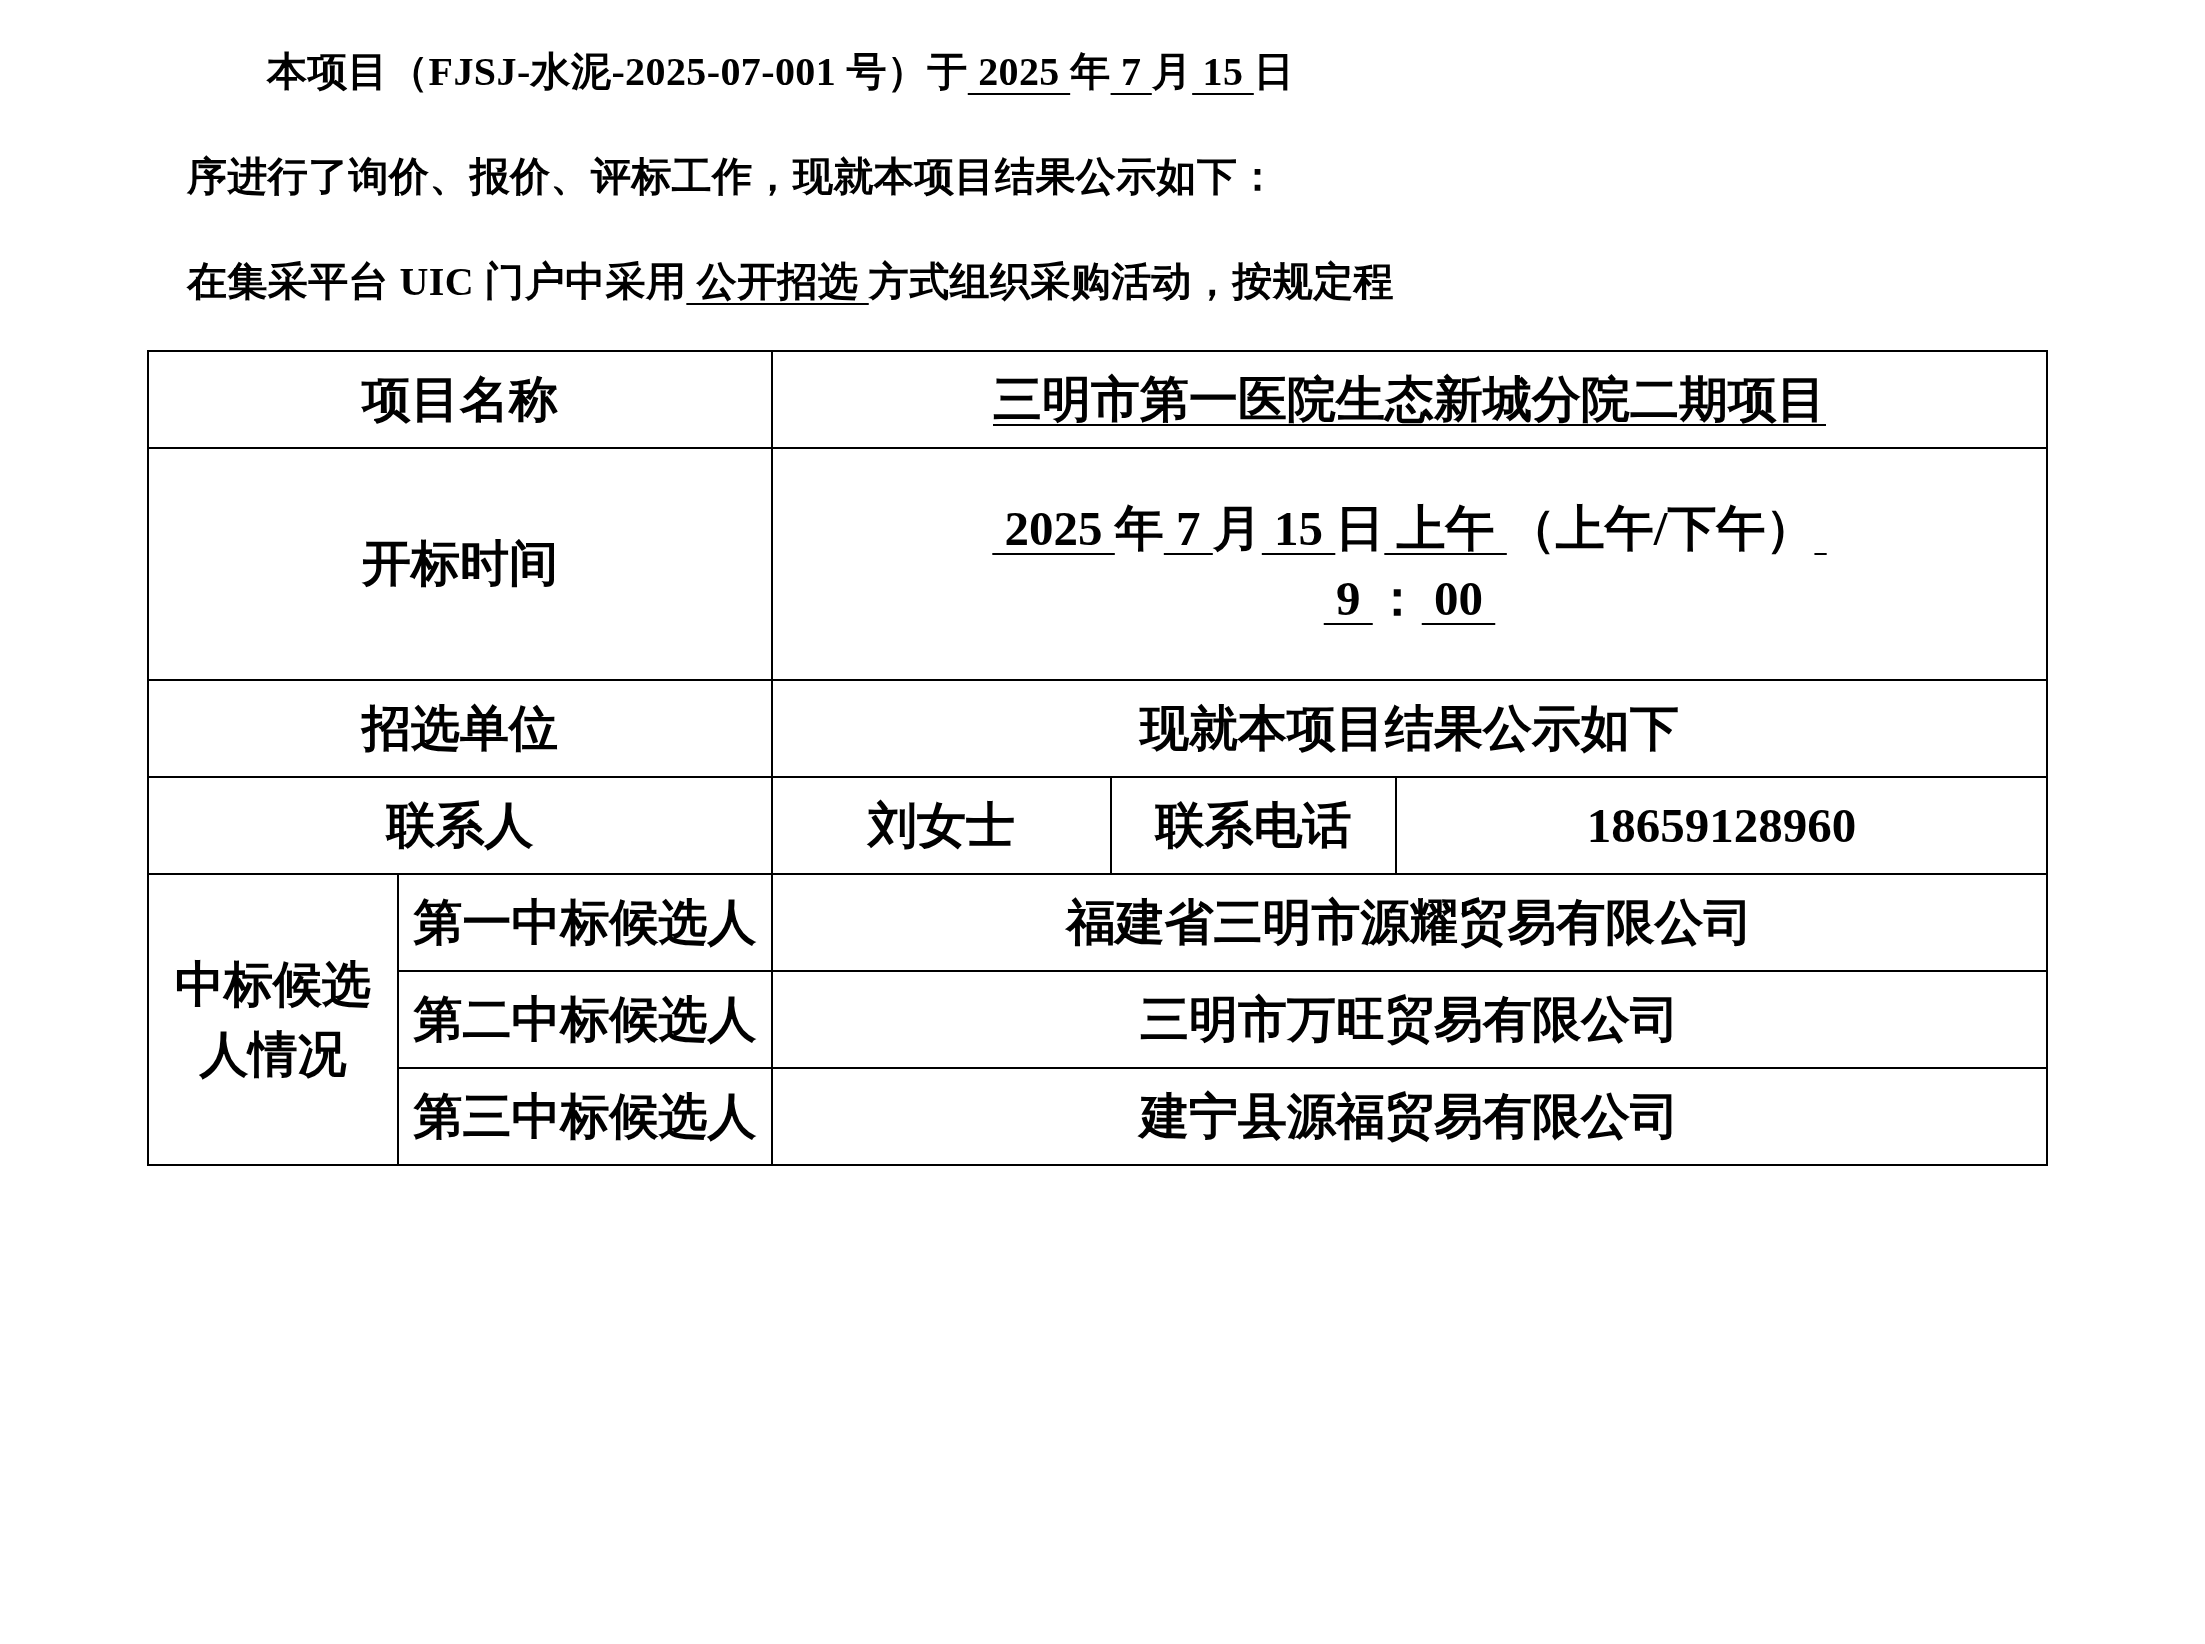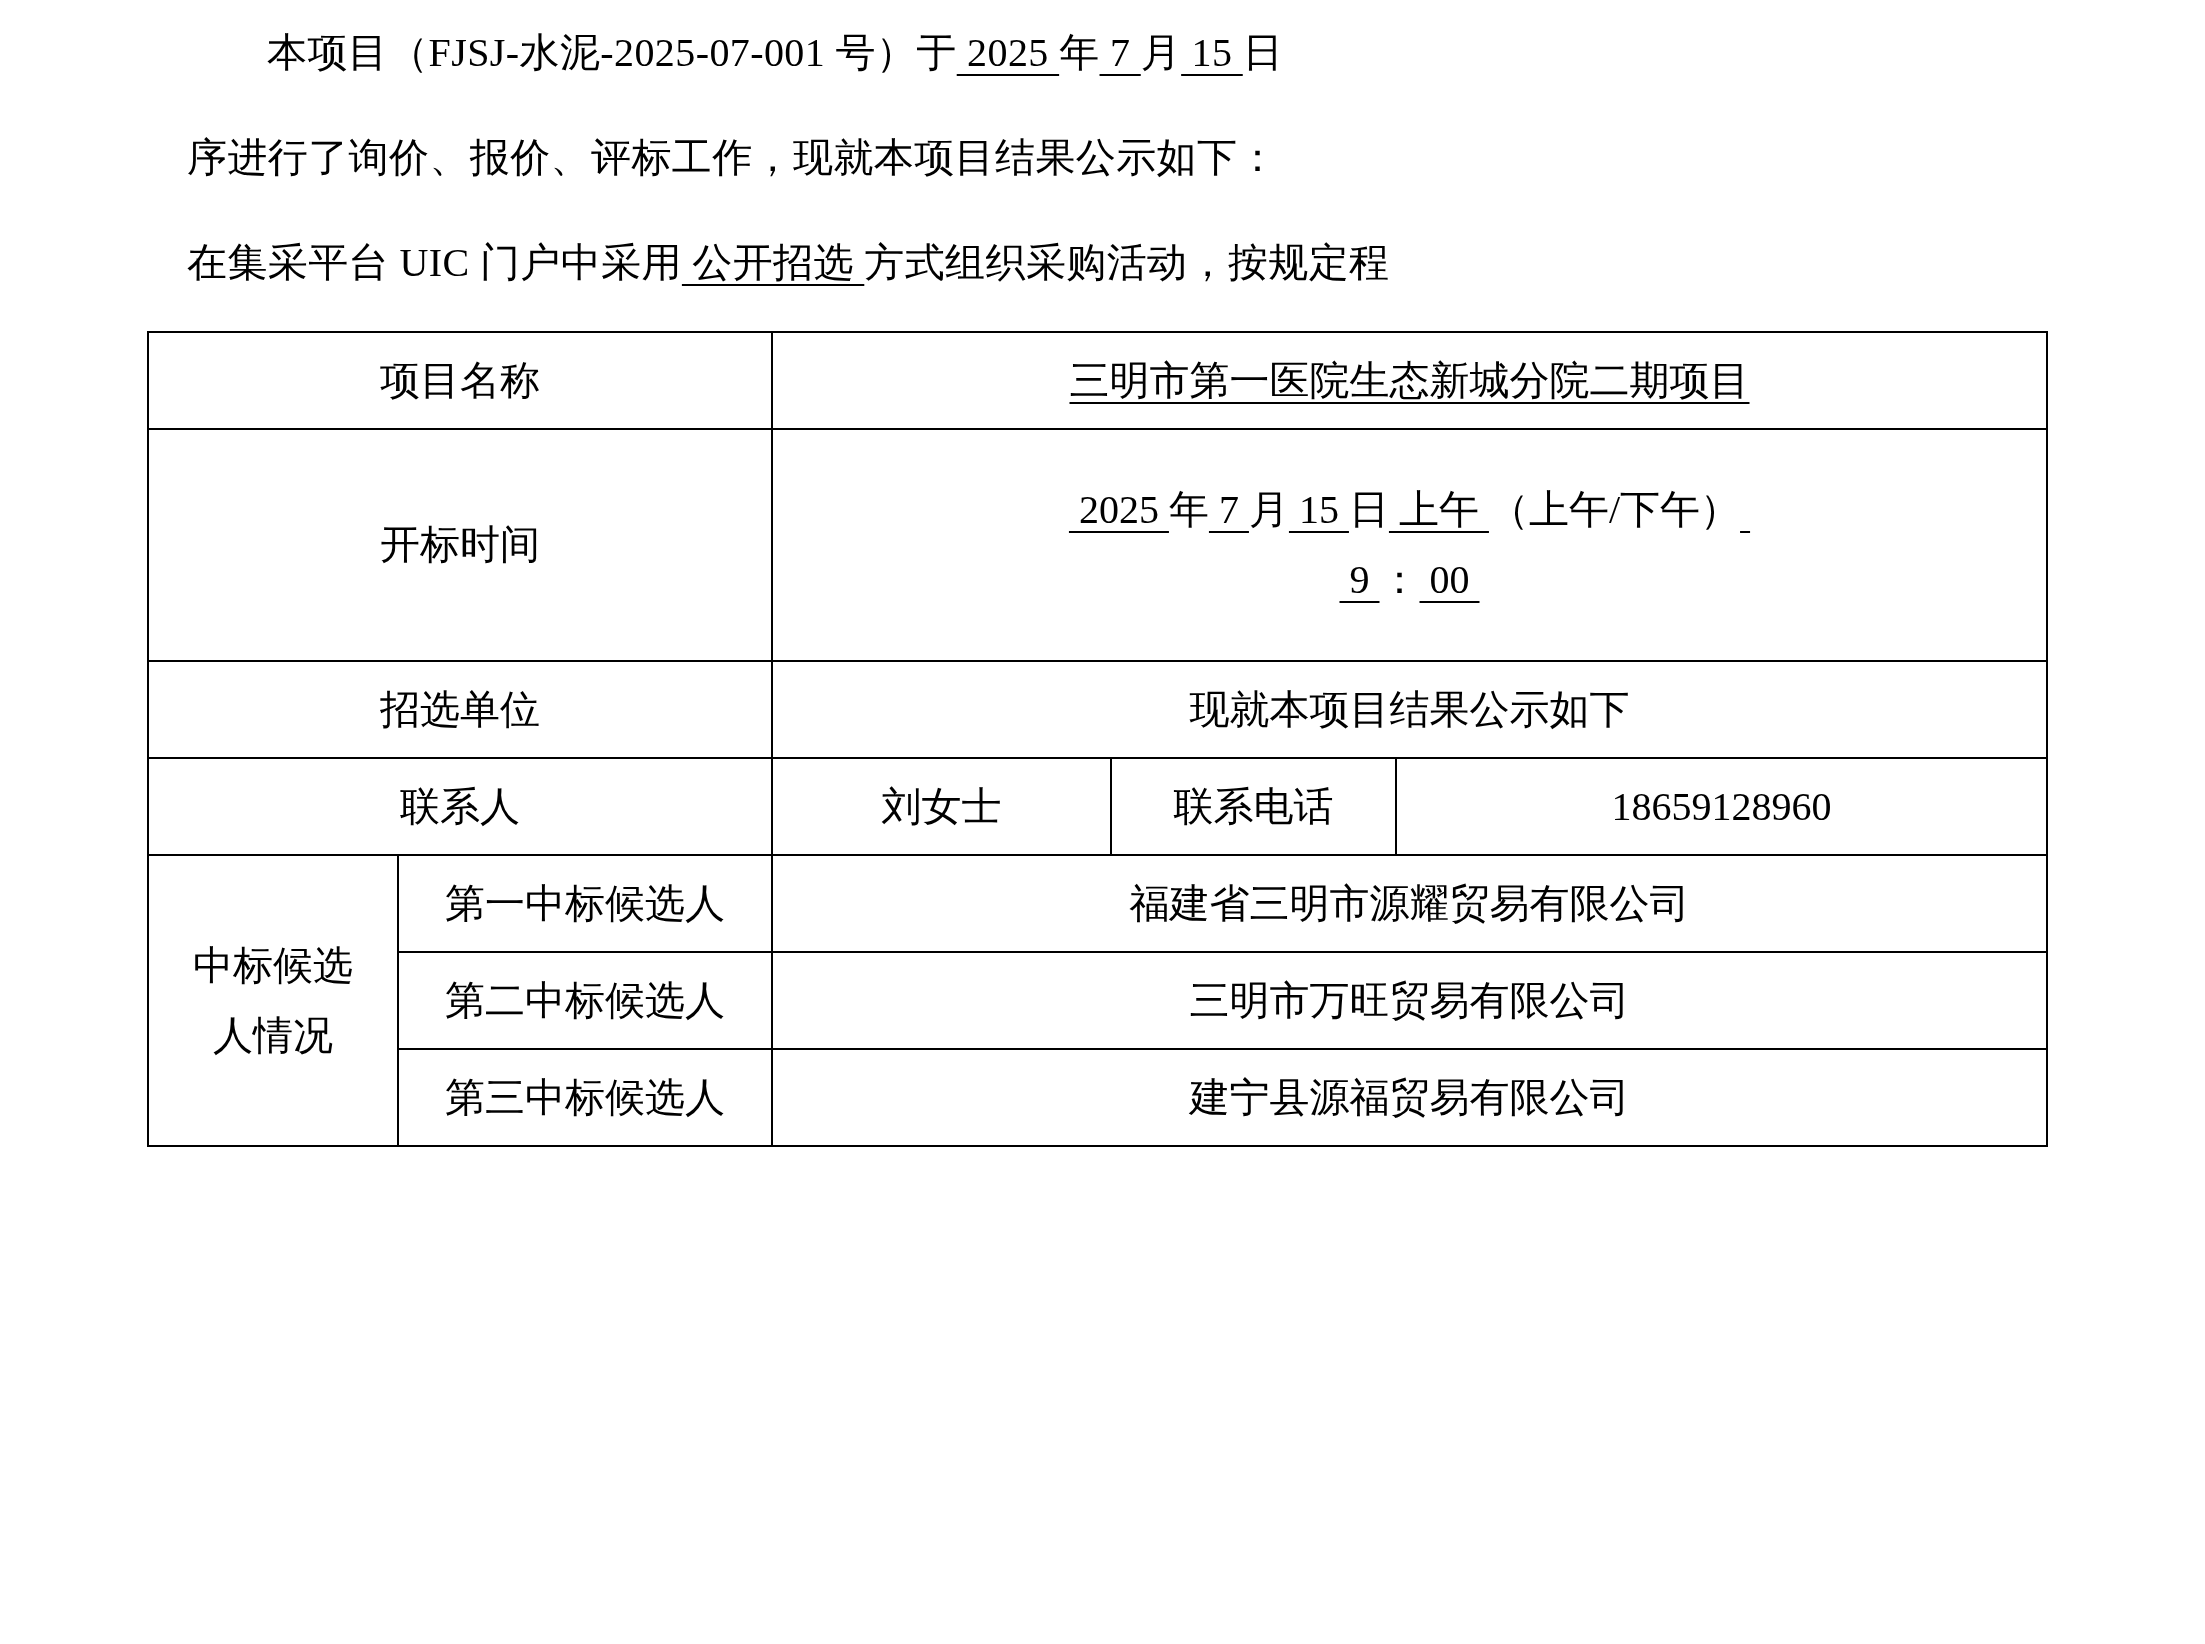--- a/index.html
+++ b/index.html
@@ -11,22 +11,23 @@
     width: 2205px;
     height: 1644px;
     font-family: "Liberation Serif", "DejaVu Serif", serif;
     color: #000000;
     overflow: hidden;
   }
   .page {
     width: 2205px;
     height: 1644px;
     box-sizing: border-box;
-    padding: 0 98px 0 98px;
+    padding: 19px 98px 0 98px;
     position: relative;
+    font-weight: bold;
   }
   .para {
     font-size: 40px;
     line-height: 105px;
     letter-spacing: 0.4px;
     text-align: left;
   }
   .para.first { text-indent: 169px; }
   .para.ind { text-indent: 89px; }
   .para.ind0 { text-indent: 0px; }
@@ -41,21 +42,21 @@
   .sp { white-space: pre; }
 
   table.main {
     border-collapse: collapse;
     width: 1898px;
     margin: 16px 0 10.7px 49px;
     table-layout: fixed;
   }
   table.main td {
     border: 2.7px solid #000000;
-    font-size: 40px;
+    font-size: 49px;
     text-align: center;
     vertical-align: middle;
     padding: 12.5px 9px;
     line-height: 70px;
   }
   td.label { }
   td.tall { height: 205px; }
   .center-line { display: block; }
 </style>
 </head>

